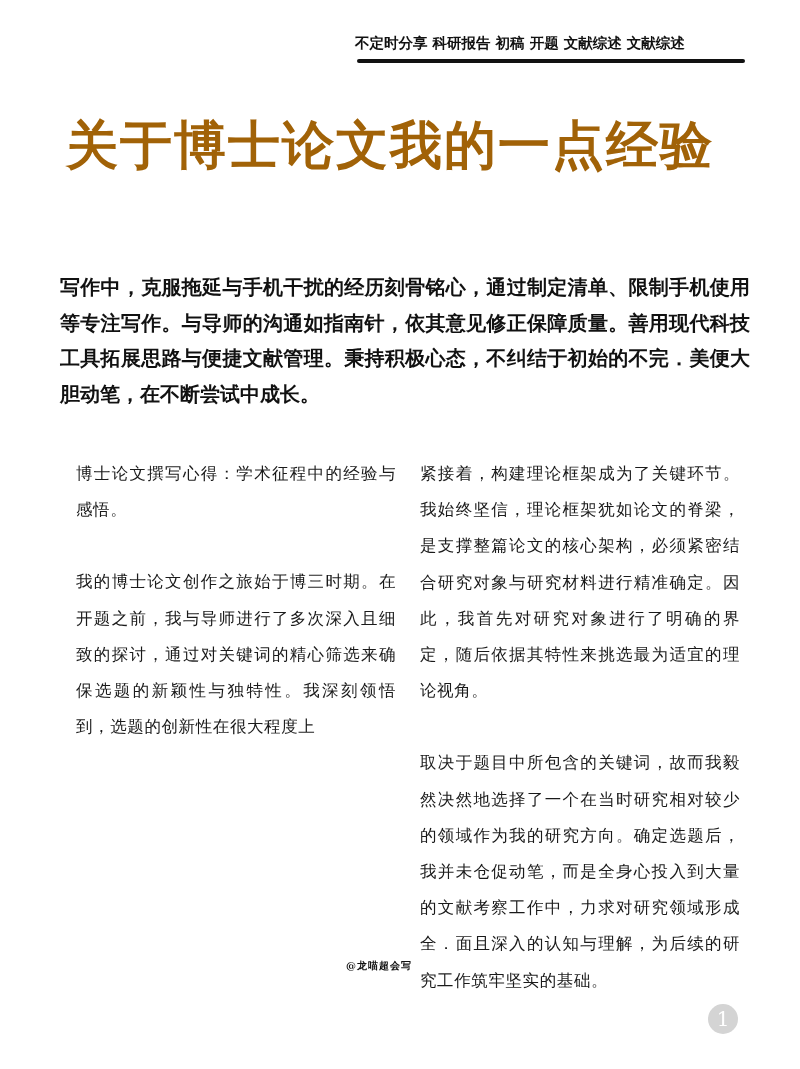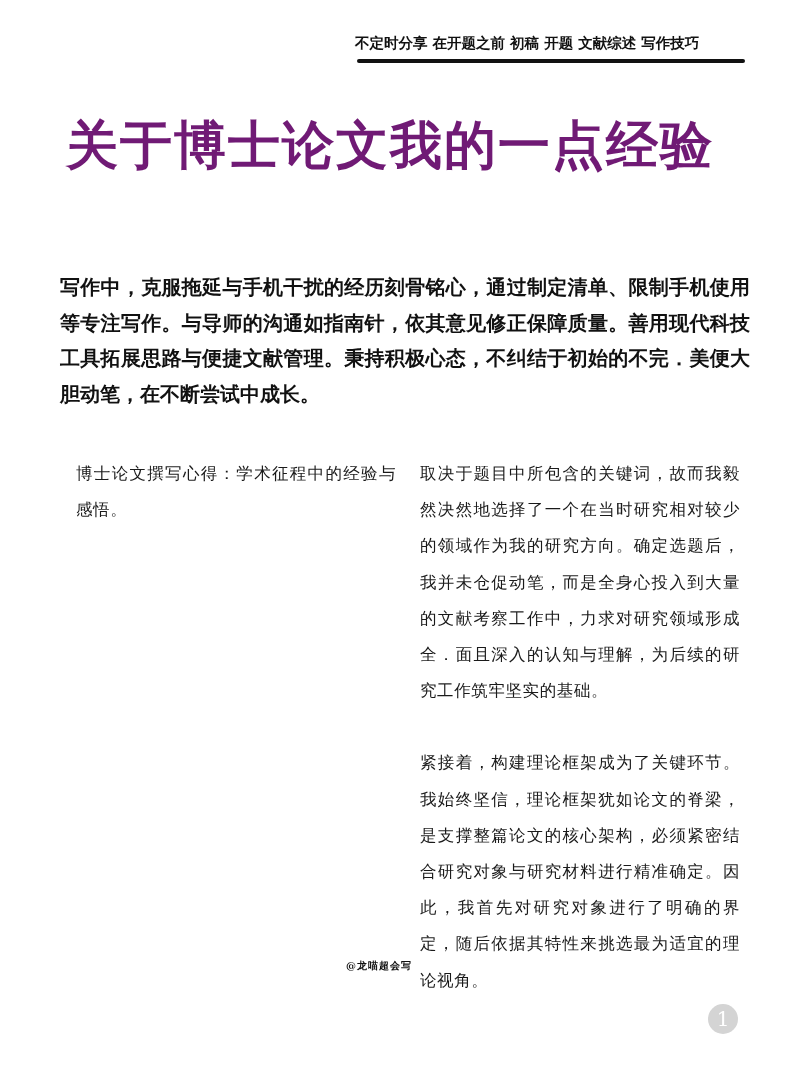--- a/index.html
+++ b/index.html
@@ -2,48 +2,49 @@
 <html><head>
 <meta charset="utf-8">
 <style>
   html, body { margin: 0; padding: 0; background: #ffffff; }
   body { width: 800px; height: 1069px; position: relative; overflow: hidden;
          font-family: "DejaVu Serif", "Liberation Serif", serif; color: #111; }
   .tags { position: absolute; left: 355px; top: 34px; width: 390px; height: 30px; }
   .tags-text { display: block; font-size: 14.5px; font-weight: bold; letter-spacing: 0px; white-space: nowrap; color: #111; }
   .tags-line { position: absolute; left: 2px; right: 0; top: 25px; height: 4px; background: #111; border-radius: 2px; }
   .title { position: absolute; left: 0; top: 110px; width: 780px; text-align: center;
-           font-size: 52px; font-weight: bold; letter-spacing: 2px; color: #701a75; line-height: 70px; }
+           font-size: 52px; font-weight: bold; letter-spacing: 2px; color: #a16207; line-height: 70px; }
   .intro { position: absolute; left: 60px; top: 270px; width: 690px; font-size: 20px; font-weight: bold;
            line-height: 35.5px; color: #111; text-align: justify; }
   .col { position: absolute; top: 456px; width: 320px; font-size: 16.5px; line-height: 36.2px;
          color: #1a1a1a; text-align: justify; letter-spacing: 0.6px; }
   .col p { margin: 0 0 36px 0; }
   .col-left { left: 76px; }
   .col-right { left: 420px; }
   .footer-handle { position: absolute; left: 346px; top: 959px; font-size: 10px; font-weight: bold; color: #111; letter-spacing: 1px; }
   .page-badge { position: absolute; left: 708px; top: 1004px; width: 30px; height: 30px; border-radius: 50%;
                 background: #d4d4d4; color: #ffffff; font-size: 20px; line-height: 30px; text-align: center;
                 font-family: "DejaVu Serif", serif; }
 </style>
 </head>
 <body>
 
 <div class="tags">
-  <span class="tags-text">不定时分享 在开题之前 初稿 开题 文献综述 写作技巧</span>
+  <span class="tags-text">不定时分享 科研报告 初稿 开题 文献综述 文献综述</span>
   <div class="tags-line"></div>
 </div>
 
 <div class="title">关于博士论文我的一点经验</div>
 
 <div class="intro">写作中，克服拖延与手机干扰的经历刻骨铭心，通过制定清单、限制手机使用等专注写作。与导师的沟通如指南针，依其意见修正保障质量。善用现代科技工具拓展思路与便捷文献管理。秉持积极心态，不纠结于初始的不完．美便大胆动笔，在不断尝试中成长。</div>
 
 <div class="col col-left">
   <p>博士论文撰写心得：学术征程中的经验与感悟。</p>
+  <p>我的博士论文创作之旅始于博三时期。在开题之前，我与导师进行了多次深入且细致的探讨，通过对关键词的精心筛选来确保选题的新颖性与独特性。我深刻领悟到，选题的创新性在很大程度上</p>
 </div>
 
 <div class="col col-right">
+  <p>紧接着，构建理论框架成为了关键环节。我始终坚信，理论框架犹如论文的脊梁，是支撑整篇论文的核心架构，必须紧密结合研究对象与研究材料进行精准确定。因此，我首先对研究对象进行了明确的界定，随后依据其特性来挑选最为适宜的理论视角。</p>
   <p>取决于题目中所包含的关键词，故而我毅然决然地选择了一个在当时研究相对较少的领域作为我的研究方向。确定选题后，我并未仓促动笔，而是全身心投入到大量的文献考察工作中，力求对研究领域形成全．面且深入的认知与理解，为后续的研究工作筑牢坚实的基础。</p>
-  <p>紧接着，构建理论框架成为了关键环节。我始终坚信，理论框架犹如论文的脊梁，是支撑整篇论文的核心架构，必须紧密结合研究对象与研究材料进行精准确定。因此，我首先对研究对象进行了明确的界定，随后依据其特性来挑选最为适宜的理论视角。</p>
 </div>
 
 <div class="footer-handle">@龙喵超会写</div>
 <div class="page-badge">1</div>
 
 </body></html>

